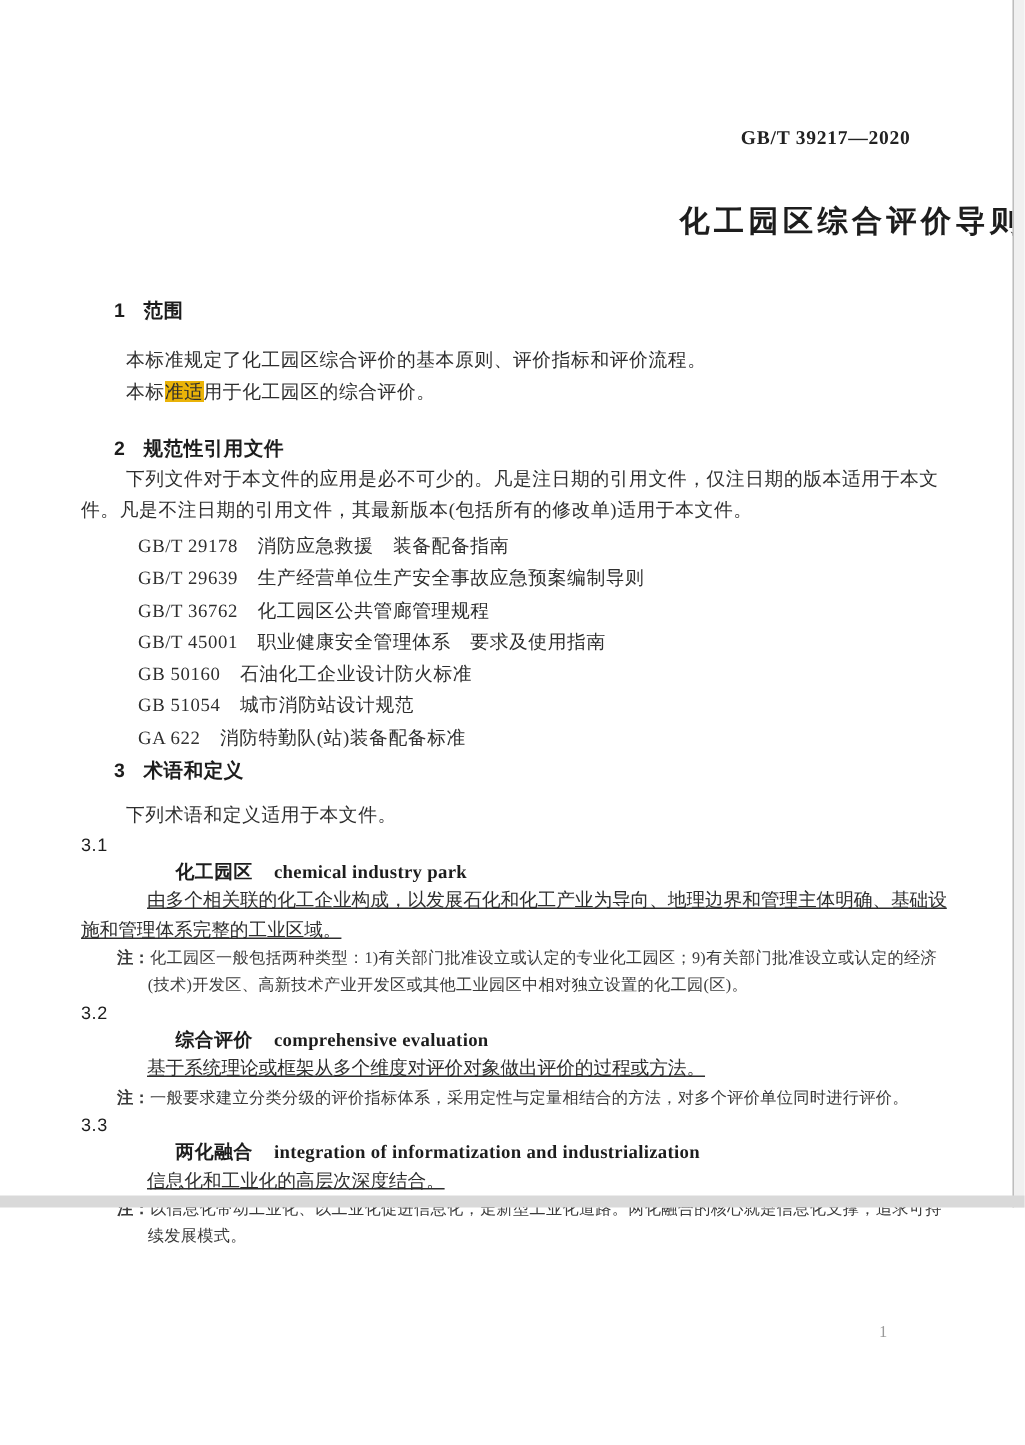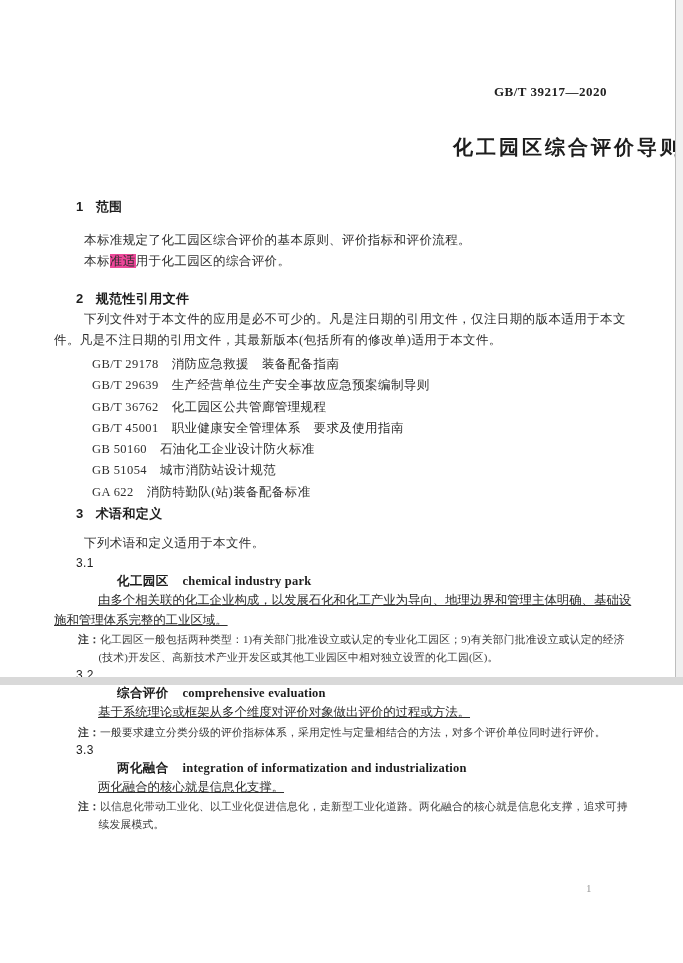--- a/index.html
+++ b/index.html
@@ -3,21 +3,21 @@
 <meta charset="utf-8">
 <style>
   html,body { margin:0; padding:0; }
   body {
     width:683px; height:963px;
     background:#ffffff;
     font-family:"Liberation Serif","DejaVu Serif",serif;
     color:#2e2e2e;
     overflow:hidden;
   }
-  .page { position:relative; width:683px; height:685px; background:#ffffff; }
+  .page { position:relative; width:683px; height:805px; background:#ffffff; }
 
   
   .edge-right {
     position:absolute; top:0; right:0; bottom:0; width:7px;
     background:#f0f0f0; border-left:1px solid #bdbdbd;
   }
   .edge-bottom {
     position:absolute; left:0; right:0; bottom:0; height:8px;
     background:#d9d9d9;
   }
@@ -53,38 +53,37 @@
   .mt-intro { }
 
   .ref-list { margin-top:3px; }
   .ref-row { padding-left:38px; line-height:21.3px; white-space:nowrap; }
   .ref-code { margin-right:13px; }
 
   .mt-h3 { margin-top:0px; }
   .mt-terms-intro { margin-top:9px; }
 
   .term-num {
-    margin-left:22px;
     font-family:"Liberation Sans","DejaVu Sans",sans-serif;
     font-size:12px; line-height:18px; color:#1d1d1d;
   }
   .term-line { margin-left:63px; line-height:19px; }
   .term-zh {
     font-family:"Liberation Sans","DejaVu Sans",sans-serif;
     font-weight:bold; font-size:12.5px; color:#1d1d1d; margin-right:14px;
   }
   .term-en { font-weight:bold; font-size:12.5px; color:#1d1d1d; letter-spacing:0.2px; }
   .term-def { text-indent:44px; line-height:19.5px; letter-spacing:-0.1px;text-decoration:underline; }
   .term-note {
     margin-left:24px; padding-left:1.9em; text-indent:-1.9em;
     font-size:10.8px; line-height:18px; letter-spacing:0.2px; color:#3a3a3a;
   }
   .note-label { font-family:"Liberation Sans","DejaVu Sans",sans-serif; font-weight:bold; }
 
-  .hl { background:#ec4899; }
+  .hl { background:#eab308; }
 
   .page-number {
     position:absolute; top:882px; left:586px;
     font-size:11px; color:#9a9a9a;
   }
 </style>
 </head>
 <body>
 
 <div class="page">
@@ -125,21 +124,21 @@
     <div>
       <div class="term-num">3.2</div>
       <div class="term-line"><span class="term-zh">综合评价</span><span class="term-en">comprehensive evaluation</span></div>
       <p class="term-def">基于系统理论或框架从多个维度对评价对象做出评价的过程或方法。</p>
       <p class="term-note"><span class="note-label">注：</span><span>一般要求建立分类分级的评价指标体系，采用定性与定量相结合的方法，对多个评价单位同时进行评价。</span></p>
     </div>
 
     <div>
       <div class="term-num">3.3</div>
       <div class="term-line"><span class="term-zh">两化融合</span><span class="term-en">integration of informatization and industrialization</span></div>
-      <p class="term-def">两化融合的核心就是信息化支撑。</p>
+      <p class="term-def">信息化和工业化的高层次深度结合。</p>
       <p class="term-note"><span class="note-label">注：</span><span>以信息化带动工业化、以工业化促进信息化，走新型工业化道路。两化融合的核心就是信息化支撑，追求可持续发展模式。</span></p>
     </div>
 
   </div>
 
   <div class="page-number">1</div>
 
   <div class="edge-right"></div>
   <div class="edge-bottom"></div>
 

